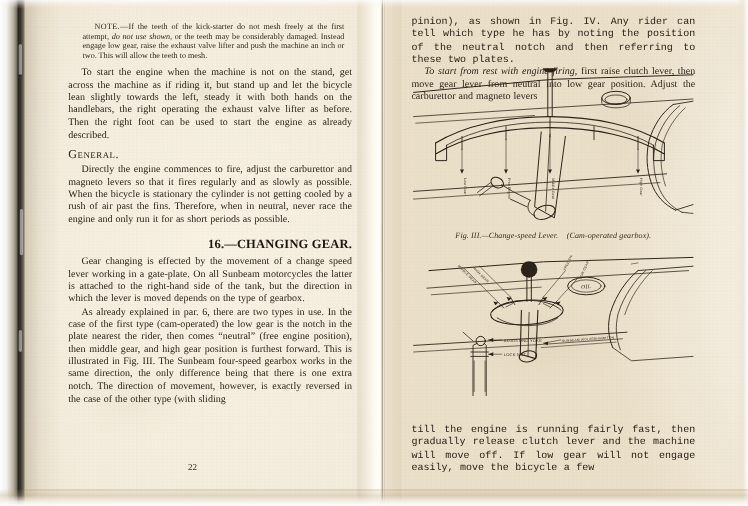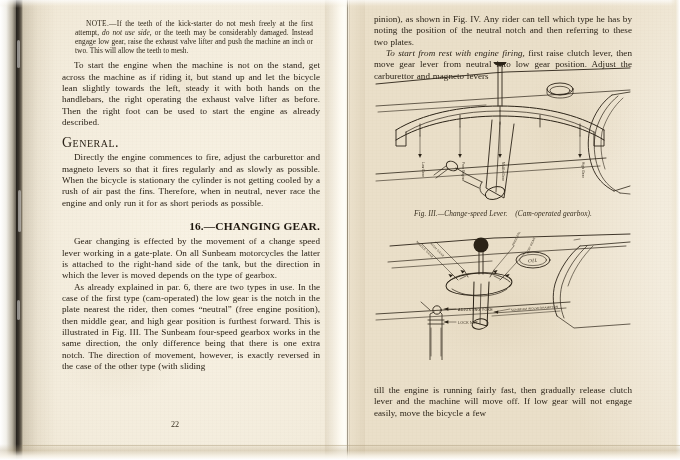--- a/index.html
+++ b/index.html
@@ -126,21 +126,21 @@
   p.body {
     margin: 0 0 0 0;
     font-size: 9.1px;
     line-height: 11.35px;
     text-align: justify;
     text-indent: 12px;
     letter-spacing: .02px;
     word-spacing: .4px;
     color: #2a2217;
   }
-  p.body.noindent { text-indent: 0; }
+  p.body.noindent { text-indent: 0; font-family: Liberation Mono, monospace; }
   p.gap { margin-top: 5px; }
 
   .note {
     margin: 5px 0 0 13px;
     width: 238px;
     font-size: 7.4px;
     line-height: 9.1px;
     text-align: justify;
     text-indent: 11px;
     color: #2e2618;
@@ -155,21 +155,21 @@
     margin: 11px 0 3px 0;
     font-size: 11.4px;
     line-height: 13px;
     font-weight: bold;
     text-align: right;
     letter-spacing: .15px;
     color: #1e170e;
   }
   .general-head {
     margin: 7px 0 1px 0;
-    font-size: 14px;
+    font-size: 11px;
     letter-spacing: .5px;
     color: #2a2217;
   }
 
   .folio {
     position: absolute;
     font-size: 8.2px;
     color: #3a3122;
     width: 40px;
   }
@@ -235,21 +235,21 @@
   <div class="blotch" style="left:420px;top:270px;width:150px;height:90px;background:radial-gradient(ellipse at center, rgba(176,152,110,.09), rgba(255,255,255,0) 70%);"></div>
   <div class="blotch" style="left:520px;top:60px;width:120px;height:120px;background:radial-gradient(ellipse at center, rgba(185,163,122,.08), rgba(255,255,255,0) 70%);"></div>
   <div class="blotch" style="left:60px;top:330px;width:120px;height:70px;background:radial-gradient(ellipse at center, rgba(176,152,110,.07), rgba(255,255,255,0) 70%);"></div>
 
   <div class="grain"></div>
 
   <div class="col col-left">
 
 
     <div class="note">
-      <span class="smallcaps">NOTE.—</span><span>If the teeth of the kick-starter do not mesh freely at the first attempt, </span><span class="ital">do not use side,</span><span> or the teeth may be considerably damaged.  Instead engage low gear, raise the exhaust valve lifter and push the machine an inch or two. This will allow the teeth to mesh.</span>
+      <span class="smallcaps">NOTE.—</span><span>If the teeth of the kick-starter do not mesh freely at the first attempt, </span><span class="ital">do not use shown,</span><span> or the teeth may be considerably damaged.  Instead engage low gear, raise the exhaust valve lifter and push the machine an inch or two. This will allow the teeth to mesh.</span>
     </div>
 
     <p class="body gap">To start the engine when the machine is not on the stand, get across the machine as if riding it, but stand up and let the bicycle lean slightly towards the left, steady it with both hands on the handlebars, the right operating the exhaust valve lifter as before.  Then the right foot can be used to start the engine as already described.</p>
 
     <div class="general-head smallcaps">General.</div>
 
     <p class="body">Directly the engine commences to fire, adjust the carburettor and magneto levers so that it fires regularly and as slowly as possible.  When the bicycle is stationary the cylinder is not getting cooled by a rush of air past the fins.  Therefore, when in neutral, never race the engine and only run it for as short periods as possible.</p>
 
     <h2 class="section">16.—CHANGING GEAR.</h2>
 

